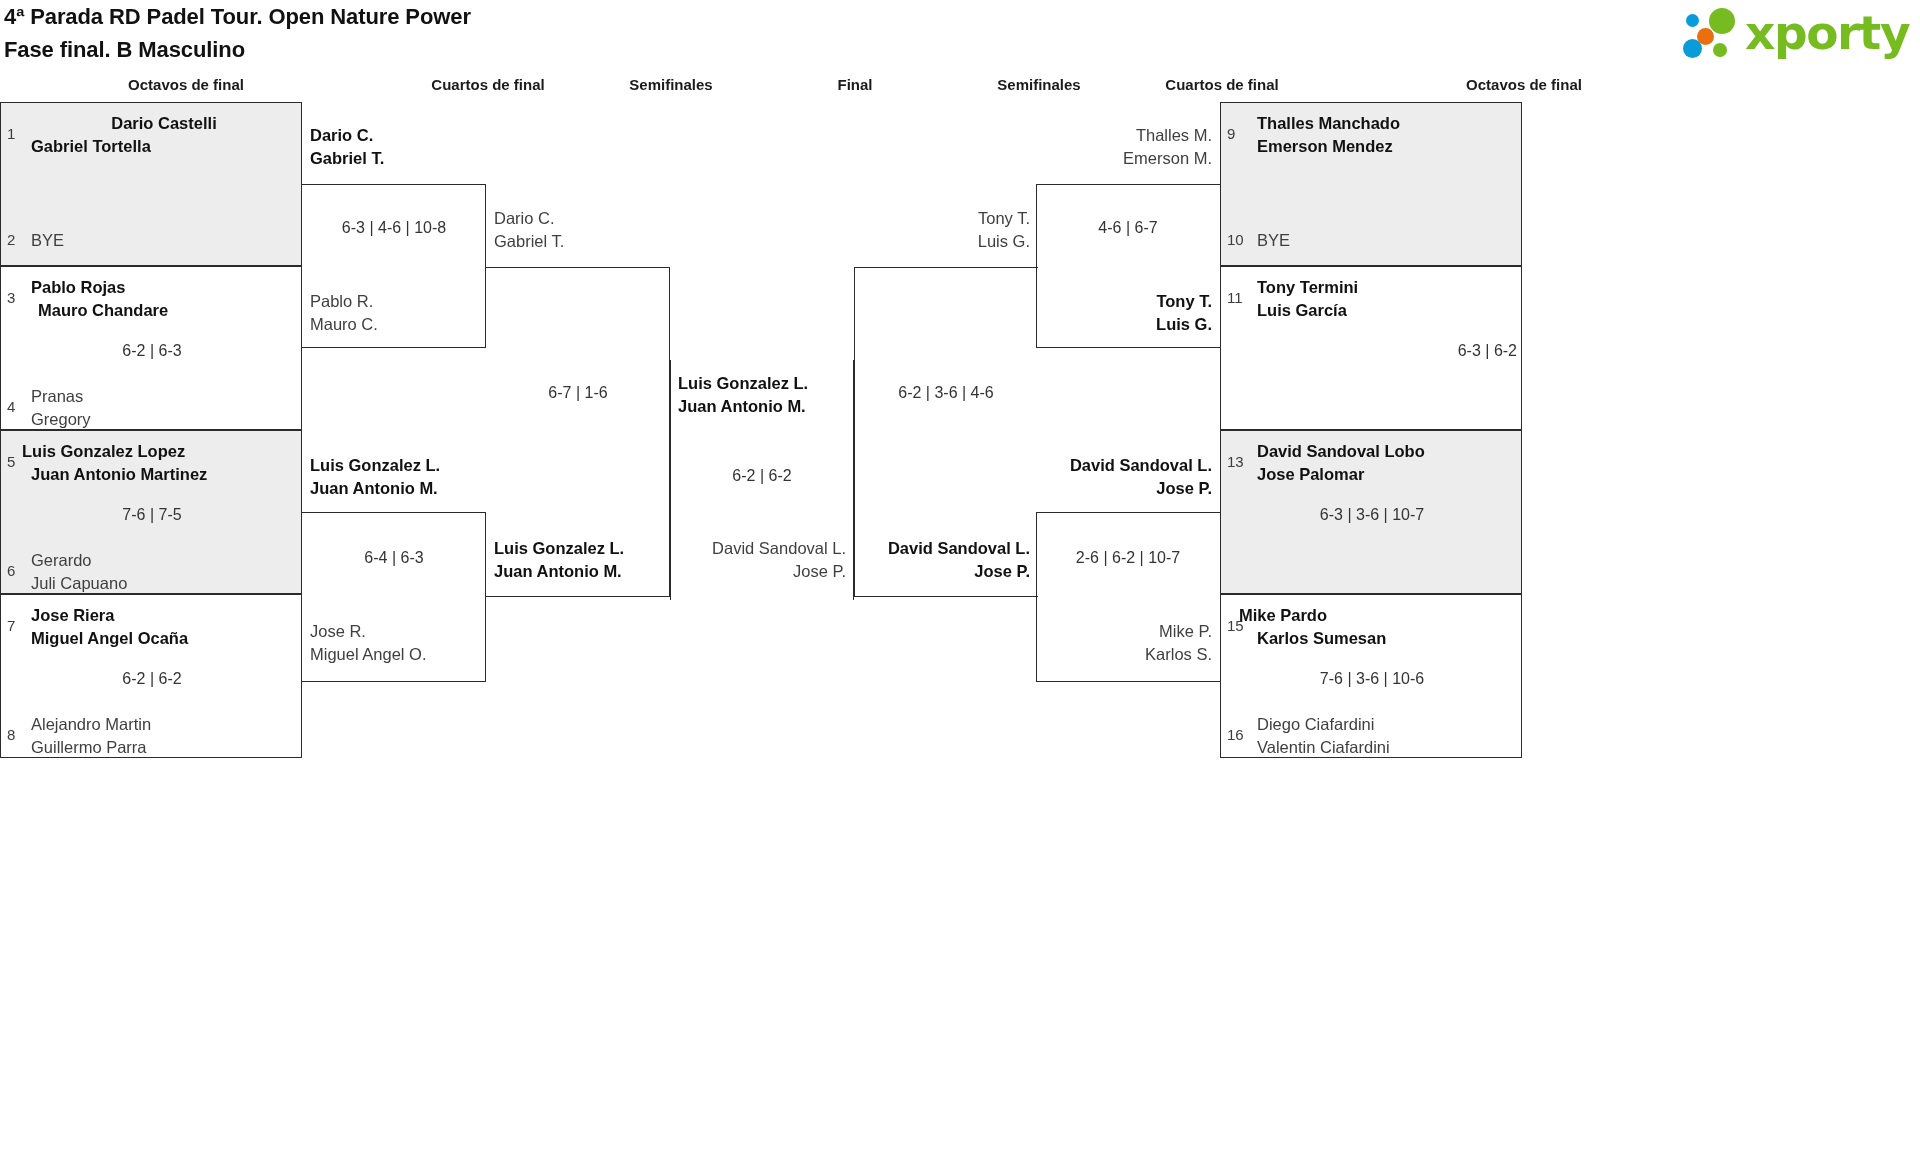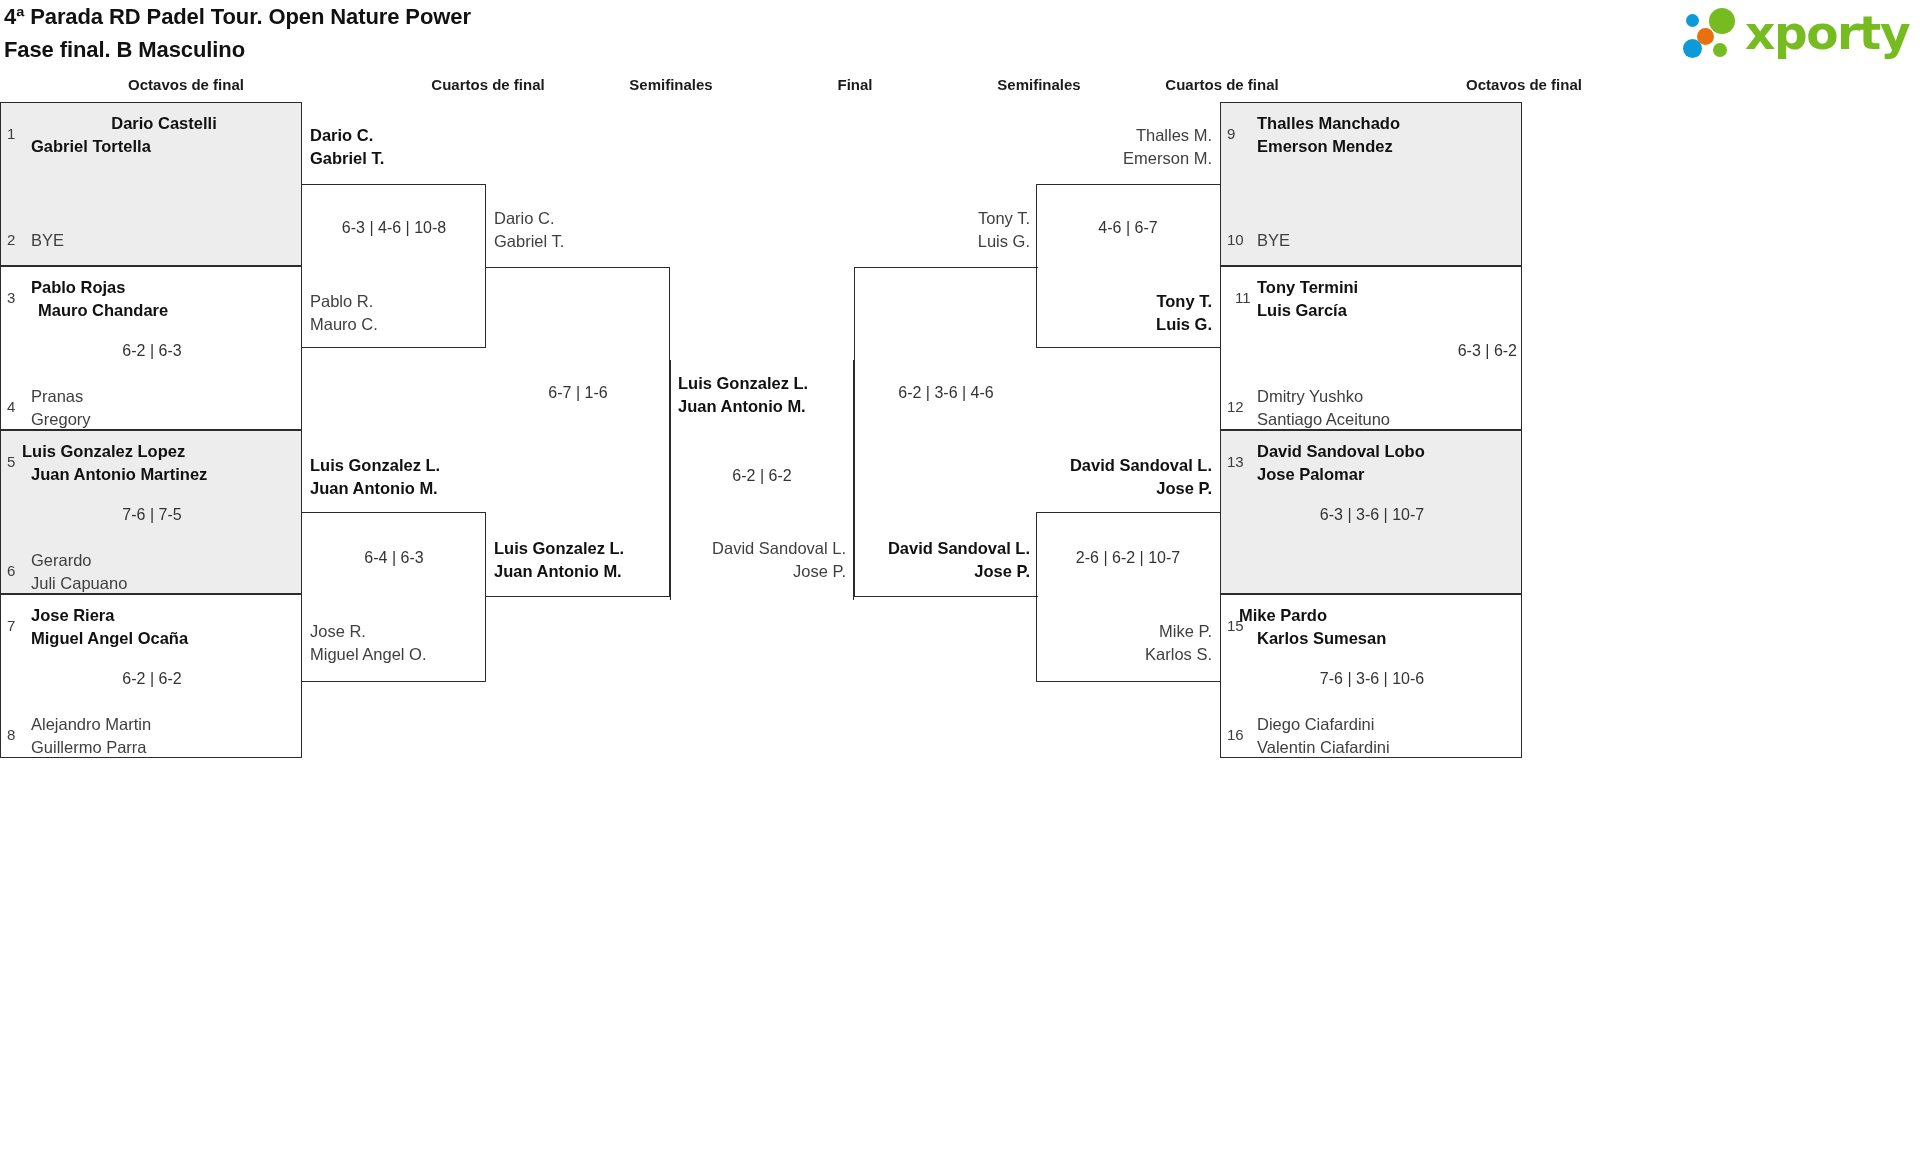--- a/index.html
+++ b/index.html
@@ -256,30 +256,25 @@
     </div>
     <div class="score" style="left:6px; top:110px; width:290px; text-align:center;"></div>
     <div class="entry" style="left:6px; top:126px; width:290px;">
       <span class="seed" style="left:0px; top:2px;">10</span>
       <div class="names" style="margin-left:30px;">BYE</div>
     </div>
   </div>
 
   <div class="cell r16" style="left:1220px; top:266px; width:302px; height:164px;">
     <div class="entry win" style="left:6px; top:9px; width:290px;">
-      <span class="seed" style="left:8px; top:13px;">11</span>
+      <span class="seed" style="left:0px; top:13px;">11</span>
       <div class="names" style="margin-left:30px;">Tony Termini</div>
       <div class="names" style="margin-left:30px;">Luis García</div>
     </div>
     <div class="score" style="left:6px; top:74px; width:290px; text-align:right;">6-3 | 6-2</div>
-    <div class="entry" style="left:6px; top:118px; width:290px;">
-      <span class="seed" style="left:0px; top:13px;">12</span>
-      <div class="names" style="margin-left:30px;">Dmitry Yushko</div>
-      <div class="names" style="margin-left:30px;">Santiago Aceituno</div>
-    </div>
   </div>
 
   <div class="cell r16 shaded" style="left:1220px; top:430px; width:302px; height:164px;">
     <div class="entry win" style="left:6px; top:9px; width:290px;">
       <span class="seed" style="left:0px; top:13px;">13</span>
       <div class="names" style="margin-left:30px;">David Sandoval Lobo</div>
       <div class="names" style="margin-left:30px;">Jose Palomar</div>
     </div>
     <div class="score" style="left:6px; top:74px; width:290px; text-align:center;">6-3 | 3-6 | 10-7</div>
   </div>

